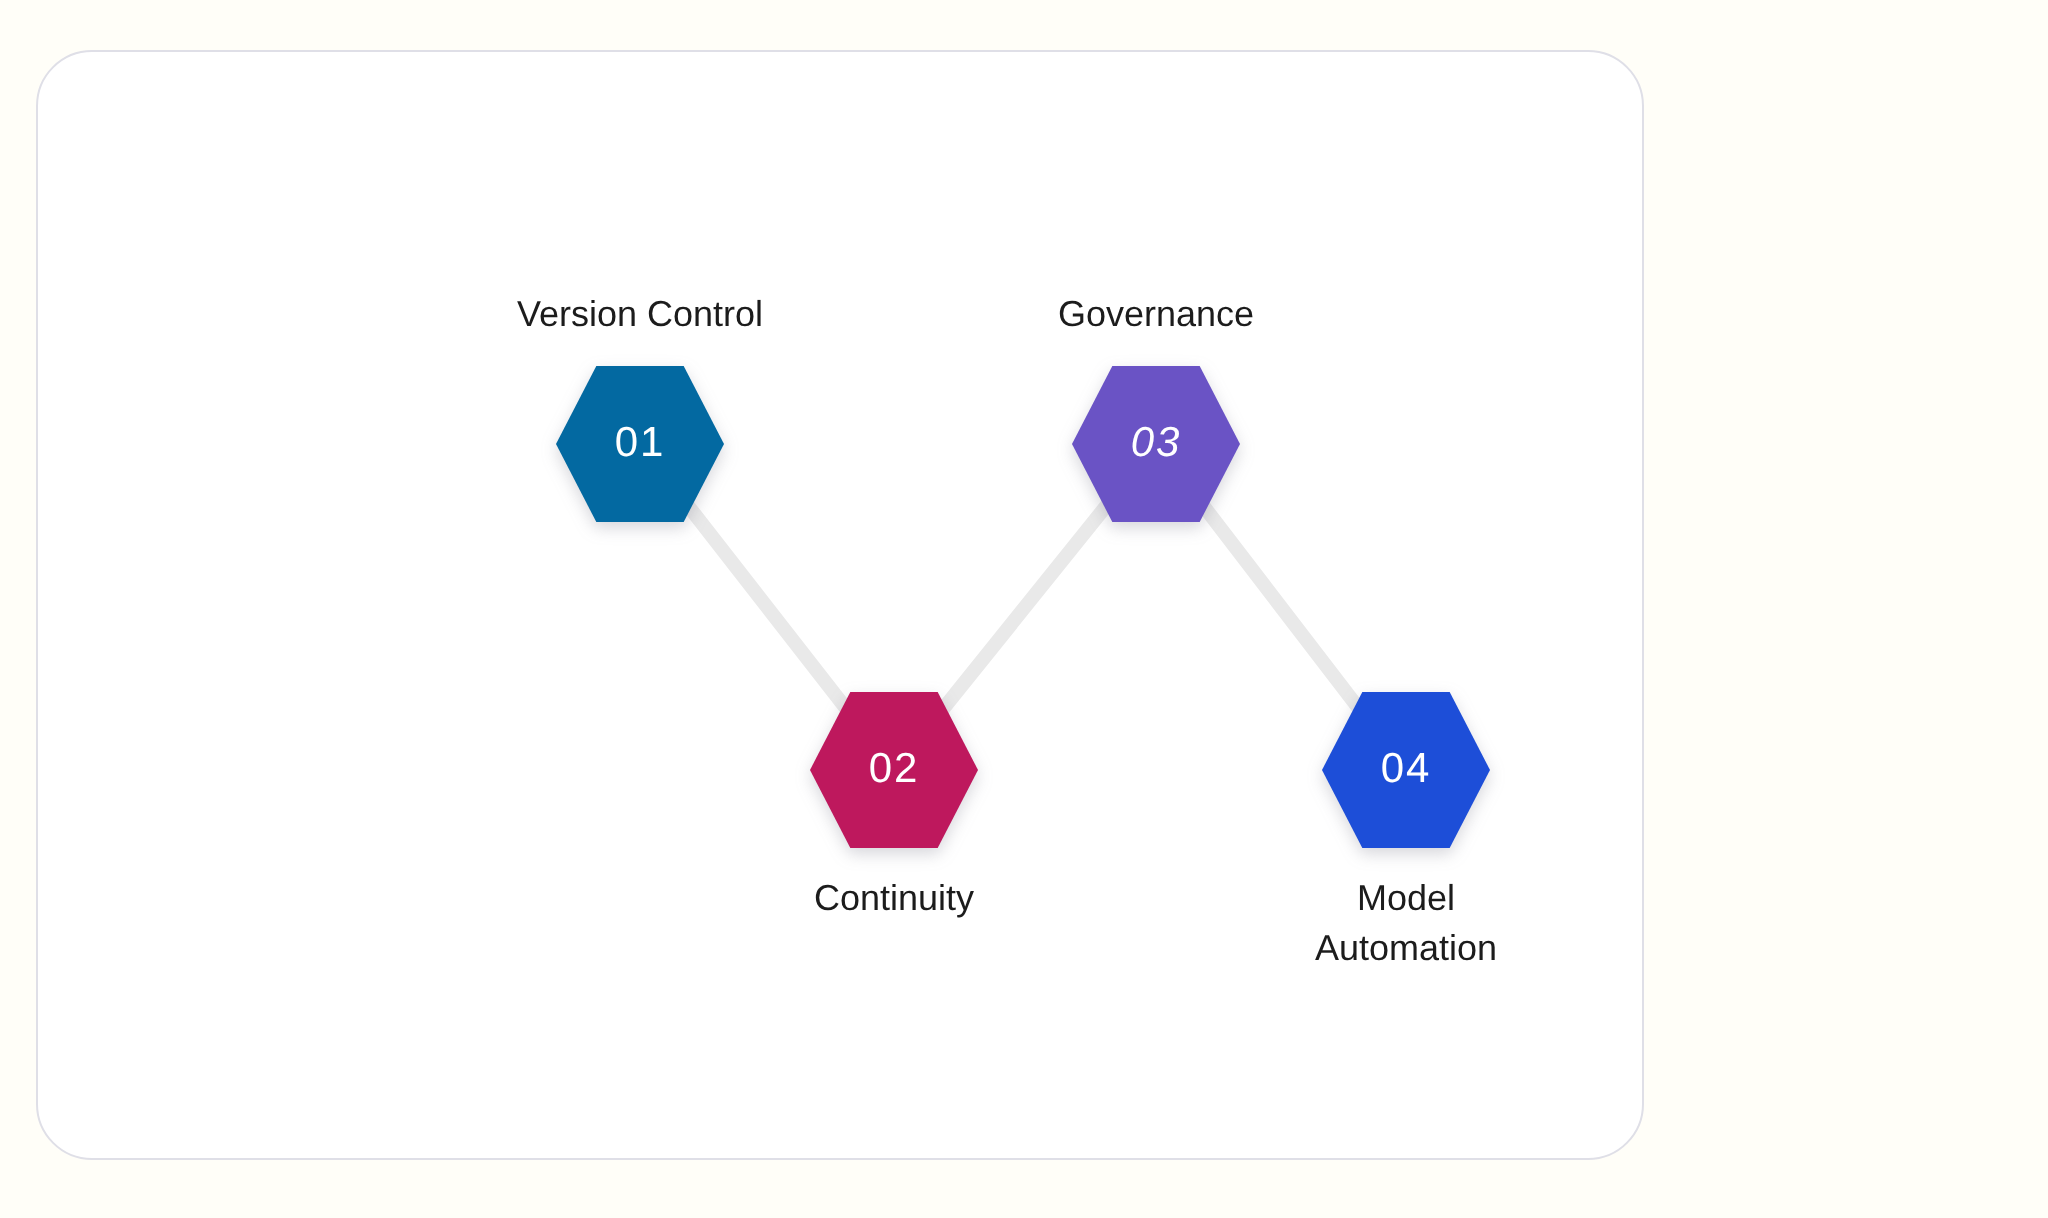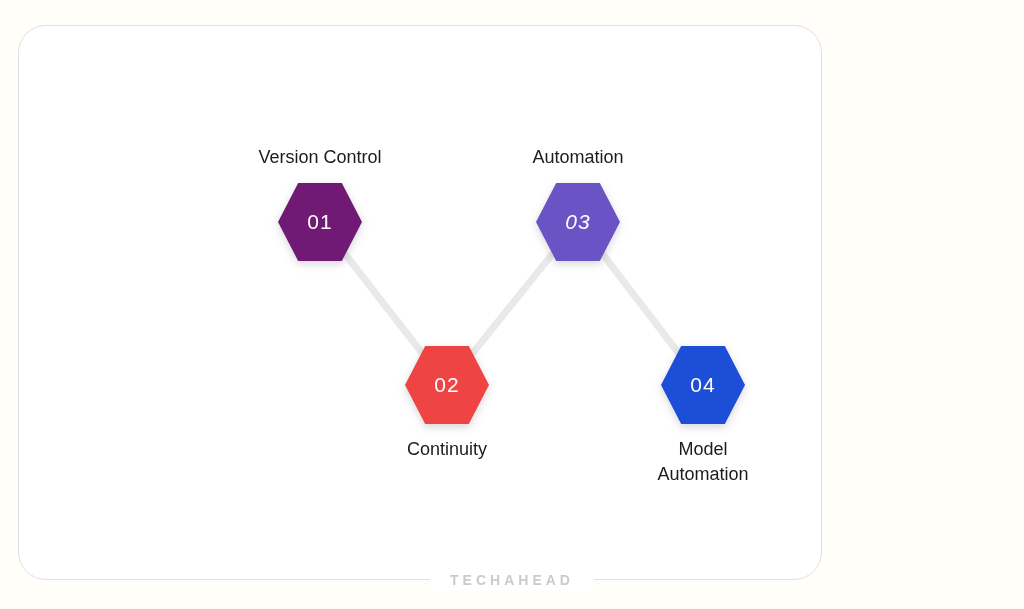--- a/index.html
+++ b/index.html
@@ -91,48 +91,47 @@
 
   <svg class="connectors" width="1024" height="609">
     <line class="conn" x1="320" y1="222" x2="447" y2="385"></line>
     <line class="conn" x1="447" y1="385" x2="578" y2="222"></line>
     <line class="conn" x1="578" y1="222" x2="703" y2="385"></line>
   </svg>
 
   <div class="node" style="left:320px; top:222px;">
     <div class="label above">Version Control</div>
     <div class="hexwrap">
-      <div class="hex" style="background: #701a75;">
+      <div class="hex" style="background: #0369a1;">
         <span class="num">01</span>
       </div>
     </div>
   </div>
 
   <div class="node" style="left:447px; top:385px;">
     <div class="hexwrap">
-      <div class="hex" style="background: #ef4444;">
+      <div class="hex" style="background: #be185d;">
         <span class="num">02</span>
       </div>
     </div>
     <div class="label below">Continuity</div>
   </div>
 
   <div class="node" style="left:578px; top:222px;">
-    <div class="label above">Automation</div>
+    <div class="label above">Governance</div>
     <div class="hexwrap">
       <div class="hex" style="background: rgb(106, 83, 197); font-style: italic;">
         <span class="num">03</span>
       </div>
     </div>
   </div>
 
   <div class="node" style="left:703px; top:385px;">
     <div class="hexwrap">
       <div class="hex" style="background: #1d4ed8;">
         <span class="num">04</span>
       </div>
     </div>
     <div class="label below wrap">Model Automation</div>
   </div>
 
-  <div class="logo">TECHAHEAD</div>
 
 </div>
 
 </body></html>

